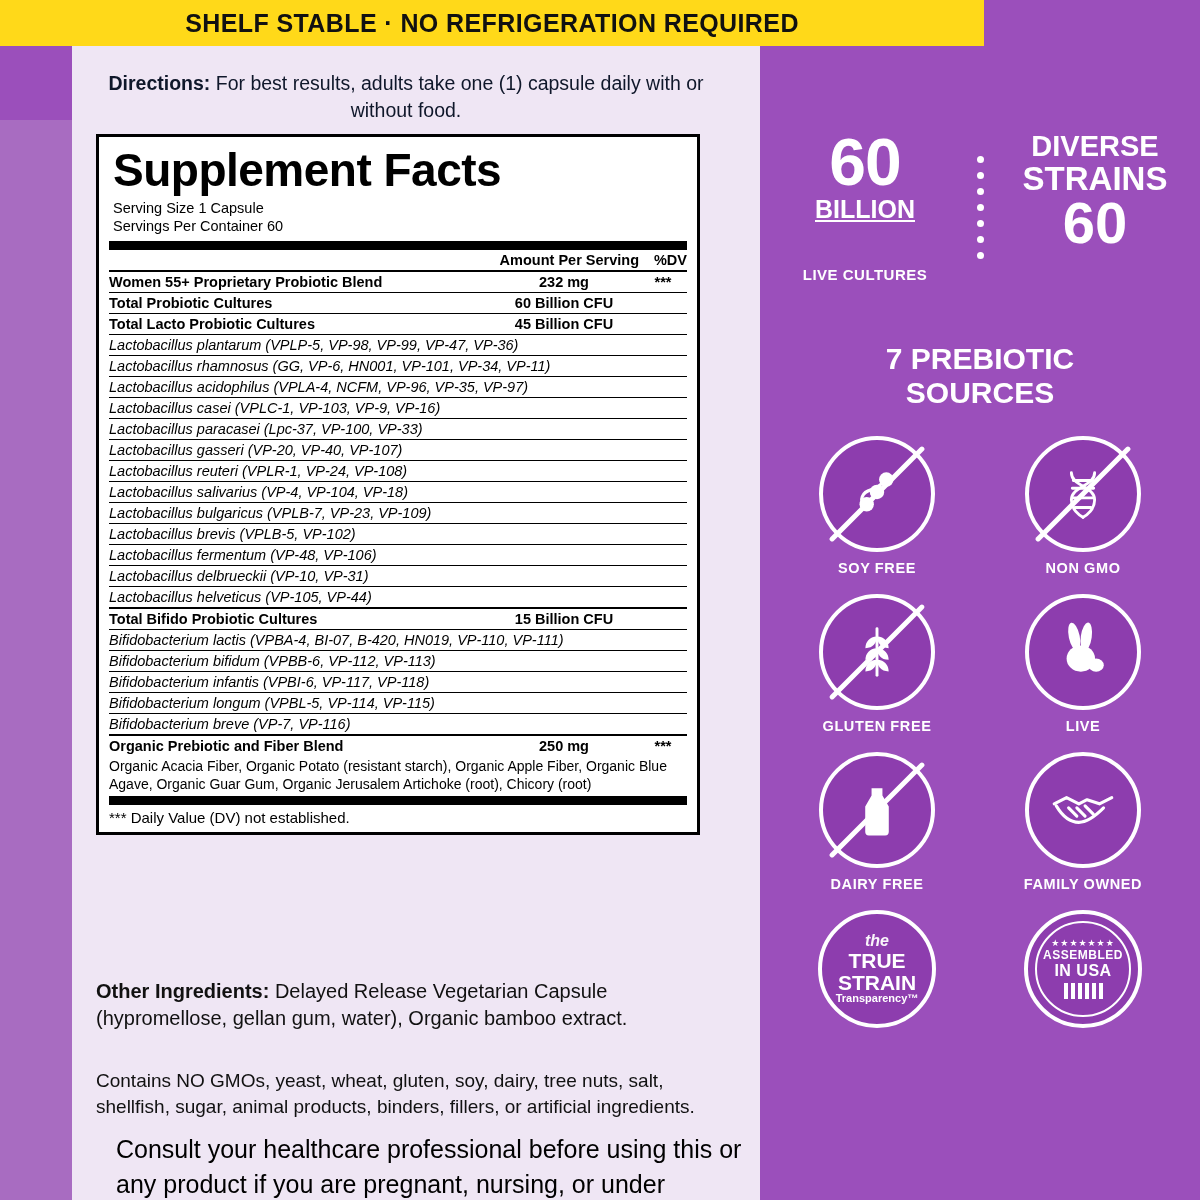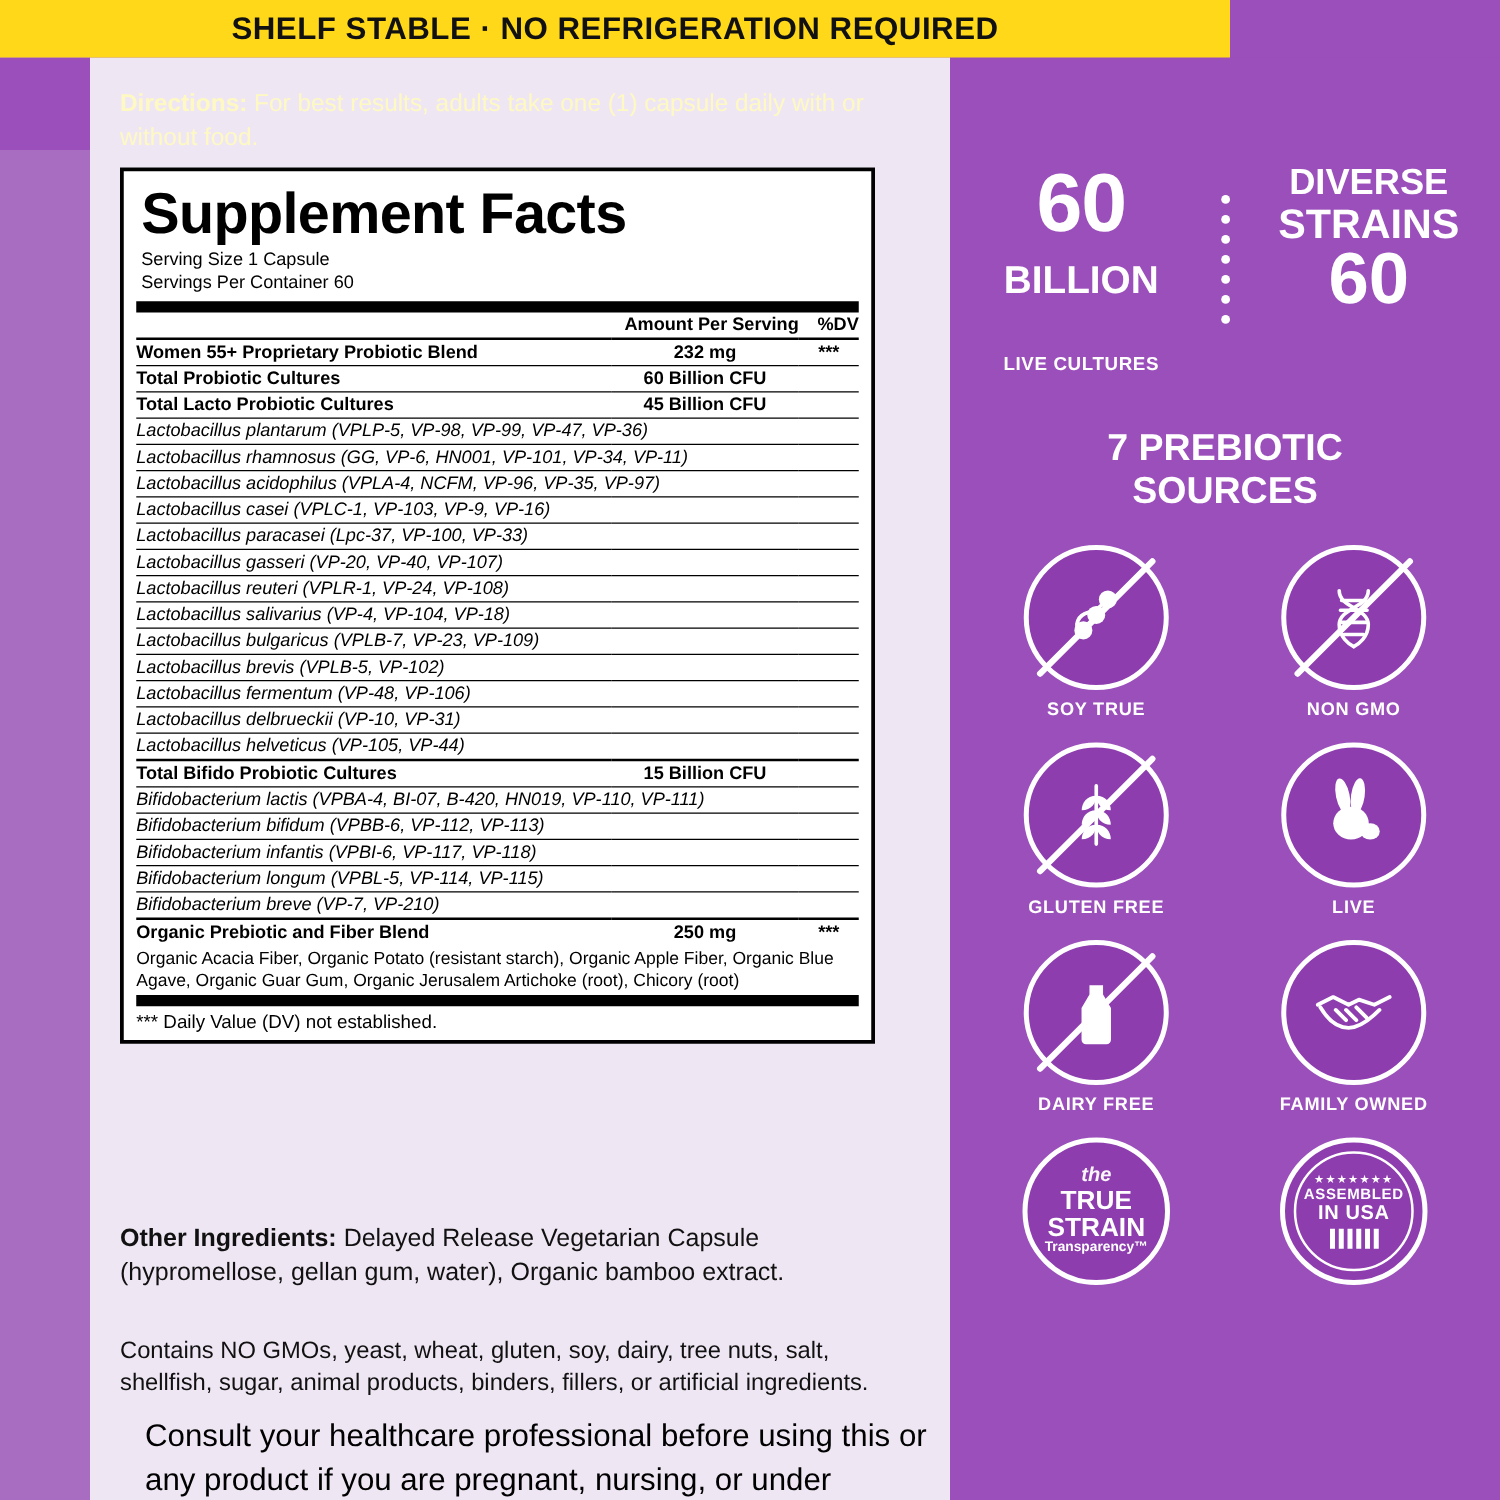--- a/index.html
+++ b/index.html
@@ -23,21 +23,21 @@
   .banner {
     position:absolute; left:0; top:0; width:984px; height:46px;
     background:#ffd919; color:#111;
     display:flex; align-items:center; justify-content:center;
     font-weight:bold; font-size:25px; letter-spacing:.4px;
   }
 
   
   .directions {
     position:absolute; left:96px; top:70px; width:620px;
-    font-size:19.5px; line-height:1.38; color:#fef9c3;
+    font-size:19.5px; line-height:1.38; color:#0f172a;text-align:center;
   }
   .directions b { font-weight:bold; }
 
   
   .sf-panel {
     position:absolute; left:96px; top:134px; width:604px;
     background:#fff; border:3px solid #000; padding:8px 10px 6px 10px;
   }
   .sf-title { font-size:46px; font-weight:bold; letter-spacing:-0.5px; line-height:1.0; margin:2px 0 6px 4px; }
   .sf-serv  { font-size:14.5px; line-height:1.25; margin-left:4px; }
@@ -74,21 +74,21 @@
 
   
   .rail { position:absolute; left:760px; top:120px; width:440px; height:1080px; color:#fff; }
 
   .stats { position:absolute; left:0; top:12px; width:440px; height:150px; display:flex; }
   .stat-left  { width:210px; text-align:center; }
   .stat-right { width:210px; text-align:center; }
   .dots { width:20px; display:flex; flex-direction:column; align-items:center; justify-content:center; gap:9px; padding:16px 0; }
   .dot { width:7px; height:7px; border-radius:50%; background:#fff; }
   .big60 { font-size:66px; font-weight:bold; line-height:.92; letter-spacing:-1px; }
-  .billion { font-size:31px; font-weight:bold; line-height:1.0; margin-top:15px; }
+  .billion { font-size:25px; font-weight:bold; line-height:1.0; margin-top:4px;text-decoration:underline; }
   .livecultures { font-size:15px; font-weight:bold; letter-spacing:.5px;margin-top:44px; }
   .diverse { font-size:29px; font-weight:bold; line-height:1.02; }
   .strains { font-size:33px; font-weight:bold; line-height:1.02; }
   .big60b { font-size:58px; font-weight:bold; line-height:.95; }
 
   .prebiotic { position:absolute; left:0; top:222px; width:440px; text-align:center; }
   .prebiotic .l1 { font-size:30px; font-weight:bold; line-height:1.12; }
   .prebiotic .l2 { font-size:30px; font-weight:bold; line-height:1.12; }
 
   .badges { position:absolute; left:14px; top:316px; width:412px; }
@@ -231,21 +231,21 @@
     <tr class="row-line">
           <td class="i ind3" colspan="3">Bifidobacterium bifidum (VPBB-6, VP-112, VP-113)</td>
         </tr>
     <tr class="row-line">
           <td class="i ind3" colspan="3">Bifidobacterium infantis (VPBI-6, VP-117, VP-118)</td>
         </tr>
     <tr class="row-line">
           <td class="i ind3" colspan="3">Bifidobacterium longum (VPBL-5, VP-114, VP-115)</td>
         </tr>
     <tr class="row-line">
-          <td class="i ind3" colspan="3">Bifidobacterium breve (VP-7, VP-210)</td>
+          <td class="i ind3" colspan="3">Bifidobacterium breve (VP-7, VP-116)</td>
         </tr>
 
     <tr class="row-med">
       <td class="b">Organic Prebiotic and Fiber Blend</td>
       <td class="amt">250 mg</td>
       <td class="dv">***</td>
     </tr>
     <tr>
       <td class="blend-note" colspan="3">Organic Acacia Fiber, Organic Potato (resistant starch), Organic Apple Fiber, Organic Blue Agave, Organic Guar Gum, Organic Jerusalem Artichoke (root), Chicory (root)</td>
     </tr>
@@ -299,21 +299,21 @@
           <svg width="66" height="66" viewBox="0 0 64 64" aria-hidden="true">
             <g fill="none" stroke="#fff" stroke-width="3">
               <path d="M20 44 C14 38 18 30 26 28 C34 26 40 20 40 14"></path>
               <circle cx="22" cy="42" r="7" fill="#fff" stroke="none"></circle>
               <circle cx="32" cy="30" r="7" fill="#fff" stroke="none"></circle>
               <circle cx="41" cy="18" r="7" fill="#fff" stroke="none"></circle>
             </g>
           </svg>
           <span class="slash"></span>
         </div>
-        <div class="label">SOY TRUE</div>
+        <div class="label">SOY FREE</div>
       </div>
       <div class="badge">
         <div class="circle">
           <svg width="62" height="62" viewBox="0 0 64 64" aria-hidden="true">
             <g fill="none" stroke="#fff" stroke-width="3" stroke-linecap="round">
               <path d="M20 10 C20 24 44 24 44 38 C44 48 36 54 32 56"></path>
               <path d="M44 10 C44 24 20 24 20 38 C20 48 28 54 32 56"></path>
               <path d="M22 18h20M21 26h22M21 36h22M24 46h16"></path>
             </g>
           </svg>

